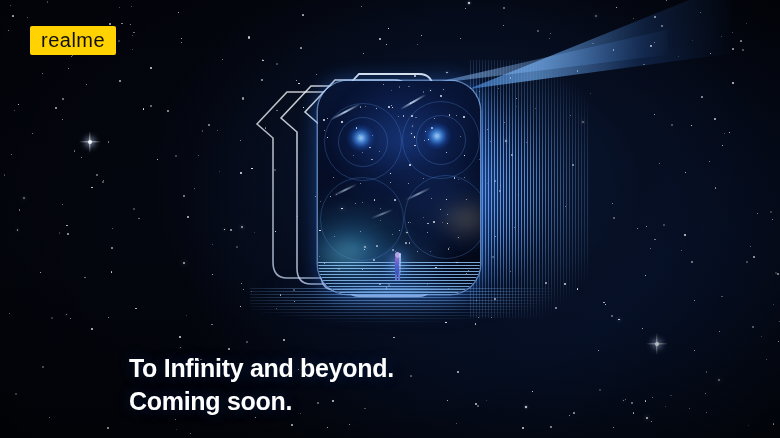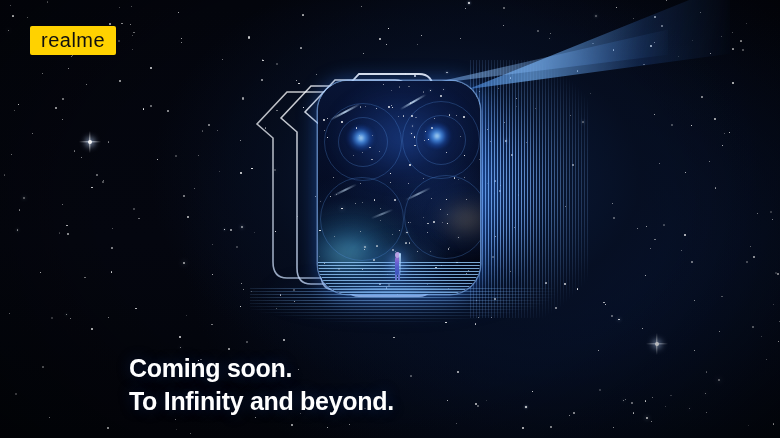--- a/index.html
+++ b/index.html
@@ -823,17 +823,17 @@
   <div class="floor-haze"></div>
   <div class="floor-wash"></div>
 
   <div class="bg-vignette"></div>
 
   <div class="logo">
     <span class="logo-text">realme</span>
   </div>
 
   <div class="headline">
+    <span class="line">To Infinity and beyond.</span>
     <span class="line">Coming soon.</span>
-    <span class="line">To Infinity and beyond.</span>
   </div>
 
 </div>
 
 </body></html>

